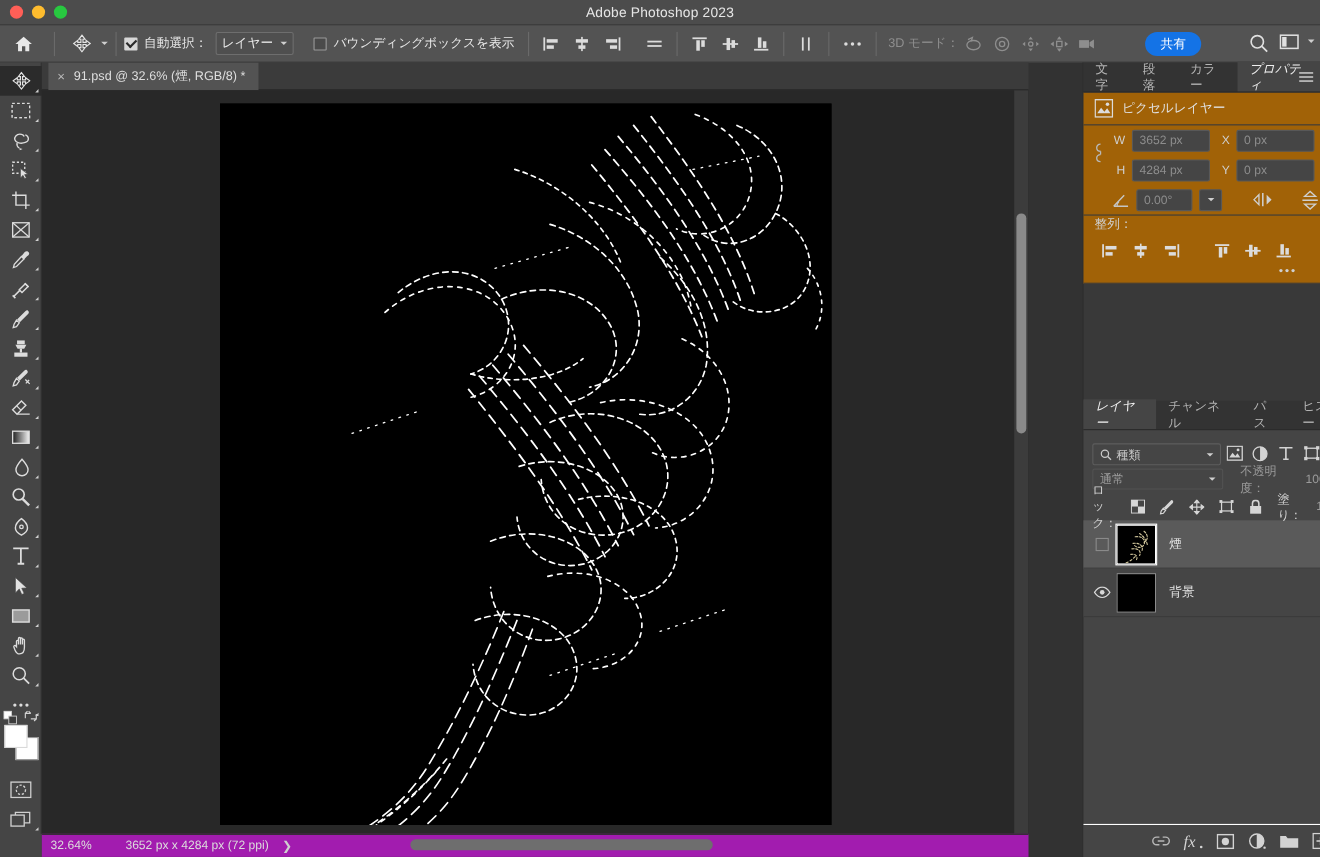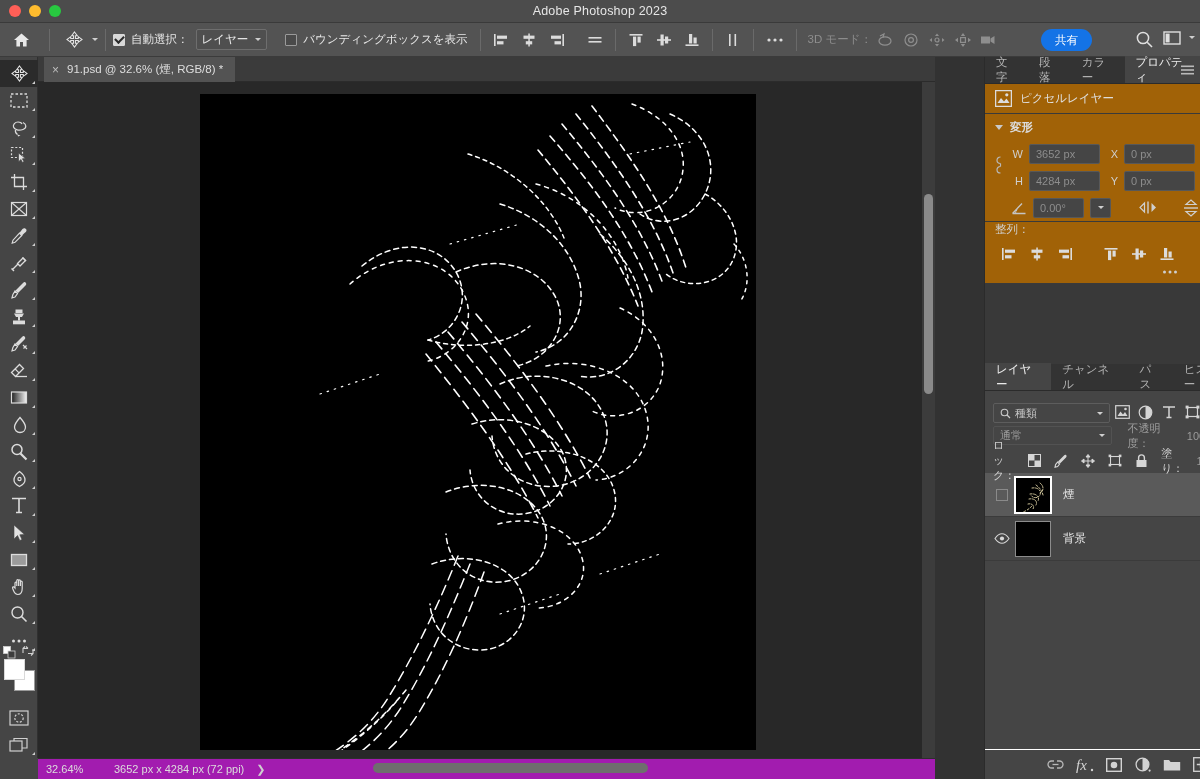--- a/index.html
+++ b/index.html
@@ -165,21 +165,21 @@
     background: #393939; border-left: 1px solid #2b2b2b;
   }
   .panel-tabs {
     display: flex; align-items: flex-end; height: 27px; background: #333333;
     border-bottom: 1px solid #2b2b2b; position: relative;
   }
   .ptab {
     height: 27px; padding: 0 11px; display: flex; align-items: center;
     font-size: 11.5px; color: #b4b4b4;
   }
-  .ptab.active { background: #454545; color: #eeeeee; }
+  .ptab.active { background: #454545; color: #eeeeee; font-style: italic; }
   .panel-menu { position: absolute; right: 6px; top: 8px; }
 
   .panel-body { background: #a16207; }
   .pl-row {
     height: 29px; display: flex; align-items: center; padding: 0 10px; gap: 8px;
     font-size: 11.5px; color: #e0e0e0;
   }
   .sect-head {
     height: 26px; display: flex; align-items: center; gap: 7px; padding: 0 10px;
     font-size: 11.5px; color: #dcdcdc; font-weight: bold;
@@ -721,24 +721,20 @@
           <svg class="ic" width="17" height="17" viewBox="0 0 17 17">
               <rect x="0.6" y="0.6" width="15.8" height="15.8" fill="none" stroke="#dcdcdc" stroke-width="1.3"></rect>
               <path d="M2.5 13 L6 8 L9 11.5 L11.5 8.5 L14.5 13 Z" fill="#dcdcdc"></path>
               <circle cx="11.8" cy="4.8" r="1.6" fill="#dcdcdc"></circle>
             </svg>
         </span>
         <span>ピクセルレイヤー</span>
       </div>
       <div class="pdivider"></div>
 
-      <div class="sect-head">
-        <span class="chev-d"></span>
-        <span>変形</span>
-      </div>
 
       <div style="position:relative">
         <span class="link-ic" style="top:14px">
           <svg class="ic" width="11" height="22" viewBox="0 0 11 22">
               <path d="M5.5 3 C3.2 3 2 4.6 2 6.3 C2 8 3.2 9.5 5.5 9.5" fill="none" stroke="#b9b9b9" stroke-width="1.2"></path>
               <path d="M5.5 12.5 C3.2 12.5 2 14 2 15.7 C2 17.4 3.2 19 5.5 19" fill="none" stroke="#b9b9b9" stroke-width="1.2"></path>
               <line x1="5.5" y1="9.5" x2="5.5" y2="12.5" stroke="#b9b9b9" stroke-width="1.2"></line>
             </svg>
         </span>
         <div class="xf-row">

